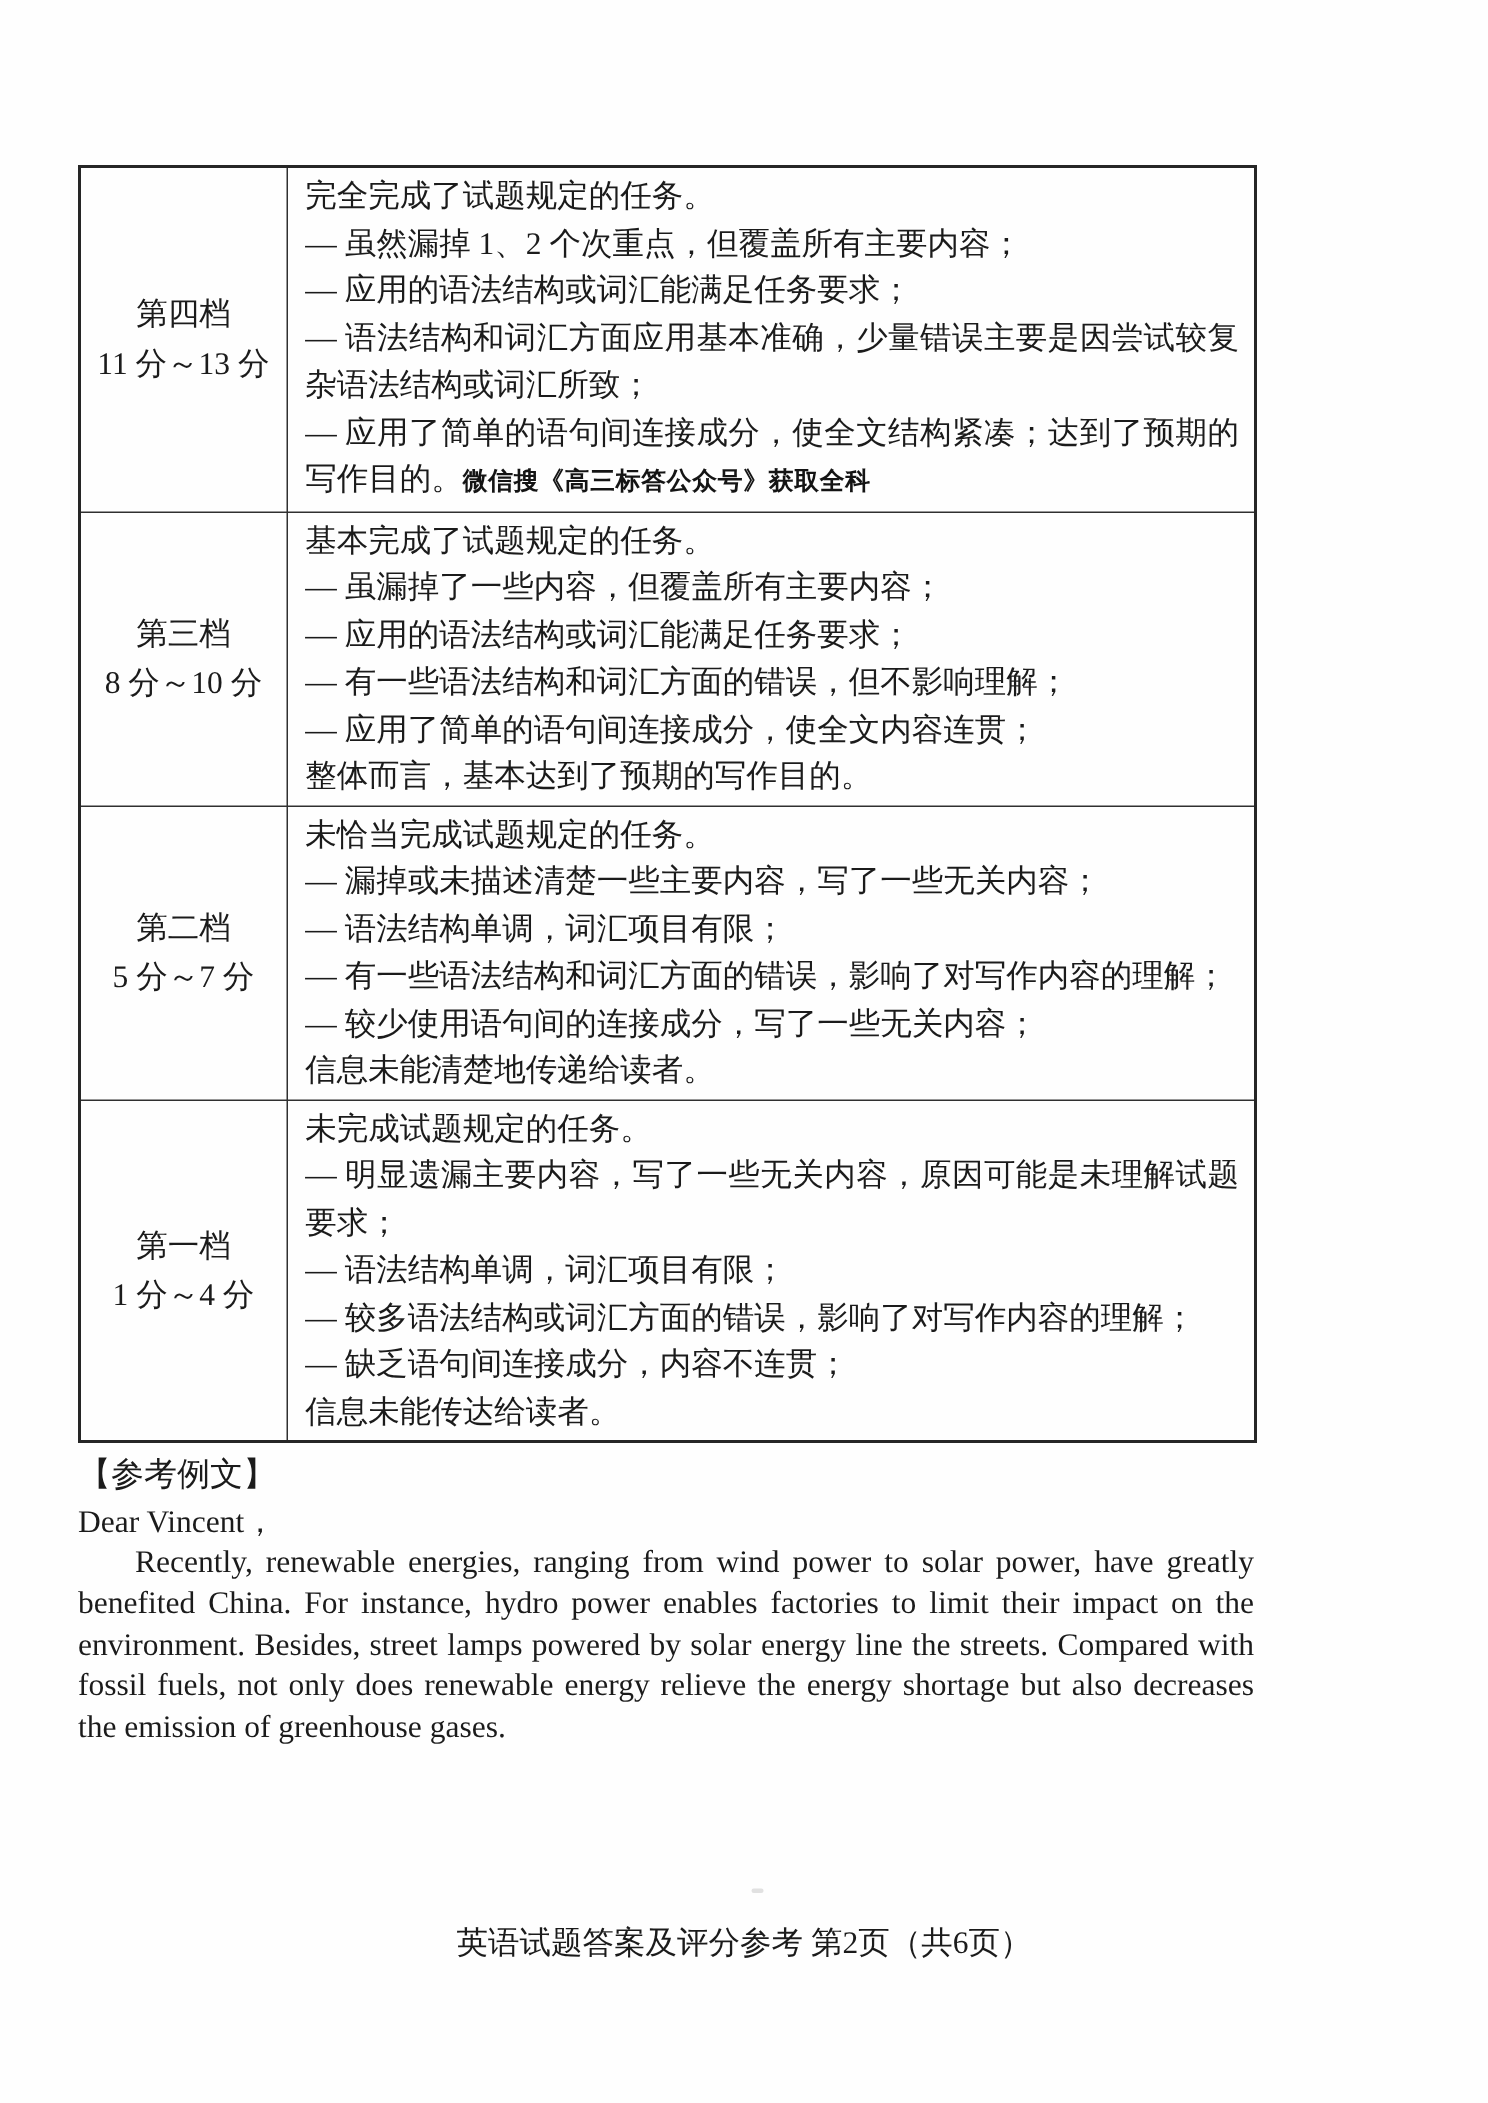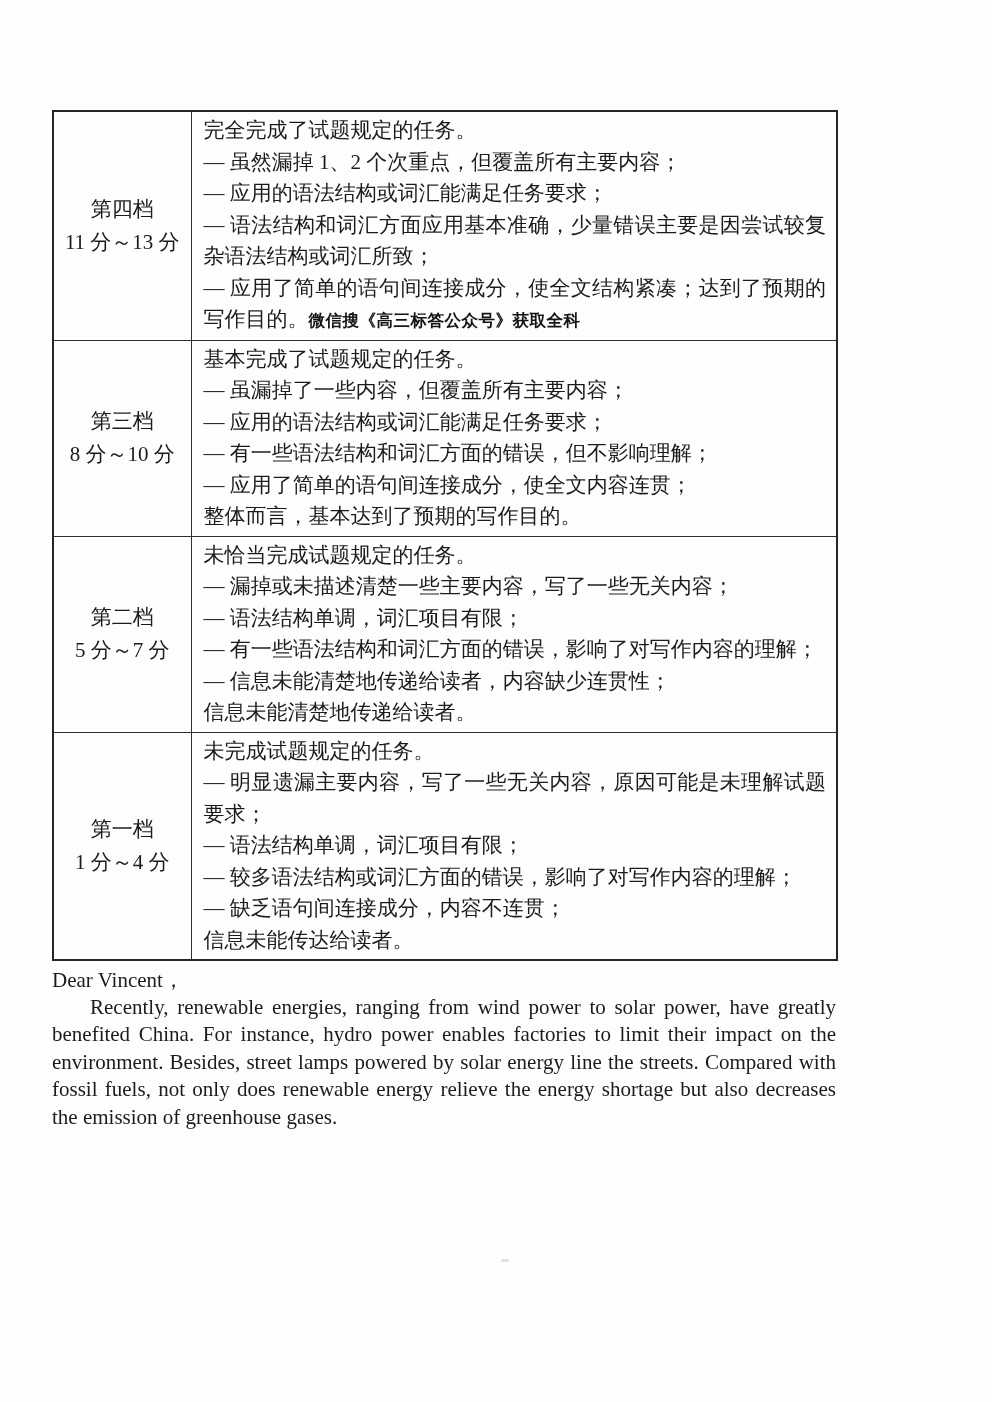--- a/index.html
+++ b/index.html
@@ -145,21 +145,21 @@
     <tr>
       <td class="level-cell">
         <div class="level-name">第二档</div>
         <div class="level-score">5 分～7 分</div>
       </td>
       <td class="desc-cell">
             <div class="crit-line">未恰当完成试题规定的任务。</div>
             <div class="crit-line">— 漏掉或未描述清楚一些主要内容，写了一些无关内容；</div>
             <div class="crit-line">— 语法结构单调，词汇项目有限；</div>
             <div class="crit-line">— 有一些语法结构和词汇方面的错误，影响了对写作内容的理解；</div>
-            <div class="crit-line">— 信息未能清楚地传递给读者，内容缺少连贯性；</div>
+            <div class="crit-line">— 较少使用语句间的连接成分，写了一些无关内容；</div>
             <div class="crit-line">信息未能清楚地传递给读者。</div>
           </td>
     </tr>
 
     <tr>
       <td class="level-cell">
         <div class="level-name">第一档</div>
         <div class="level-score">1 分～4 分</div>
       </td>
       <td class="desc-cell">
@@ -168,22 +168,24 @@
             <div class="crit-line">— 语法结构单调，词汇项目有限；</div>
             <div class="crit-line">— 较多语法结构或词汇方面的错误，影响了对写作内容的理解；</div>
             <div class="crit-line">— 缺乏语句间连接成分，内容不连贯；</div>
             <div class="crit-line">信息未能传达给读者。</div>
           </td>
     </tr>
   </tbody>
   </table>
 
   <section class="essay">
+    <h2 class="essay-heading">【参考例文】</h2>
     <p class="salutation">Dear Vincent，</p>
     <div id="essay-paragraphs">
         <p class="para">Recently, renewable energies, ranging from wind power to solar power, have greatly benefited China. For instance, hydro power enables factories to limit their impact on the environment. Besides, street lamps powered by solar energy line the streets. Compared with fossil fuels, not only does renewable energy relieve the energy shortage but also decreases the emission of greenhouse gases.</p>
       </div>
   </section>
 
   <div class="scan-artifact"></div>
 
+  <footer class="page-footer">英语试题答案及评分参考 第2页（共6页）</footer>
 
 </div>
 
 </body></html>

